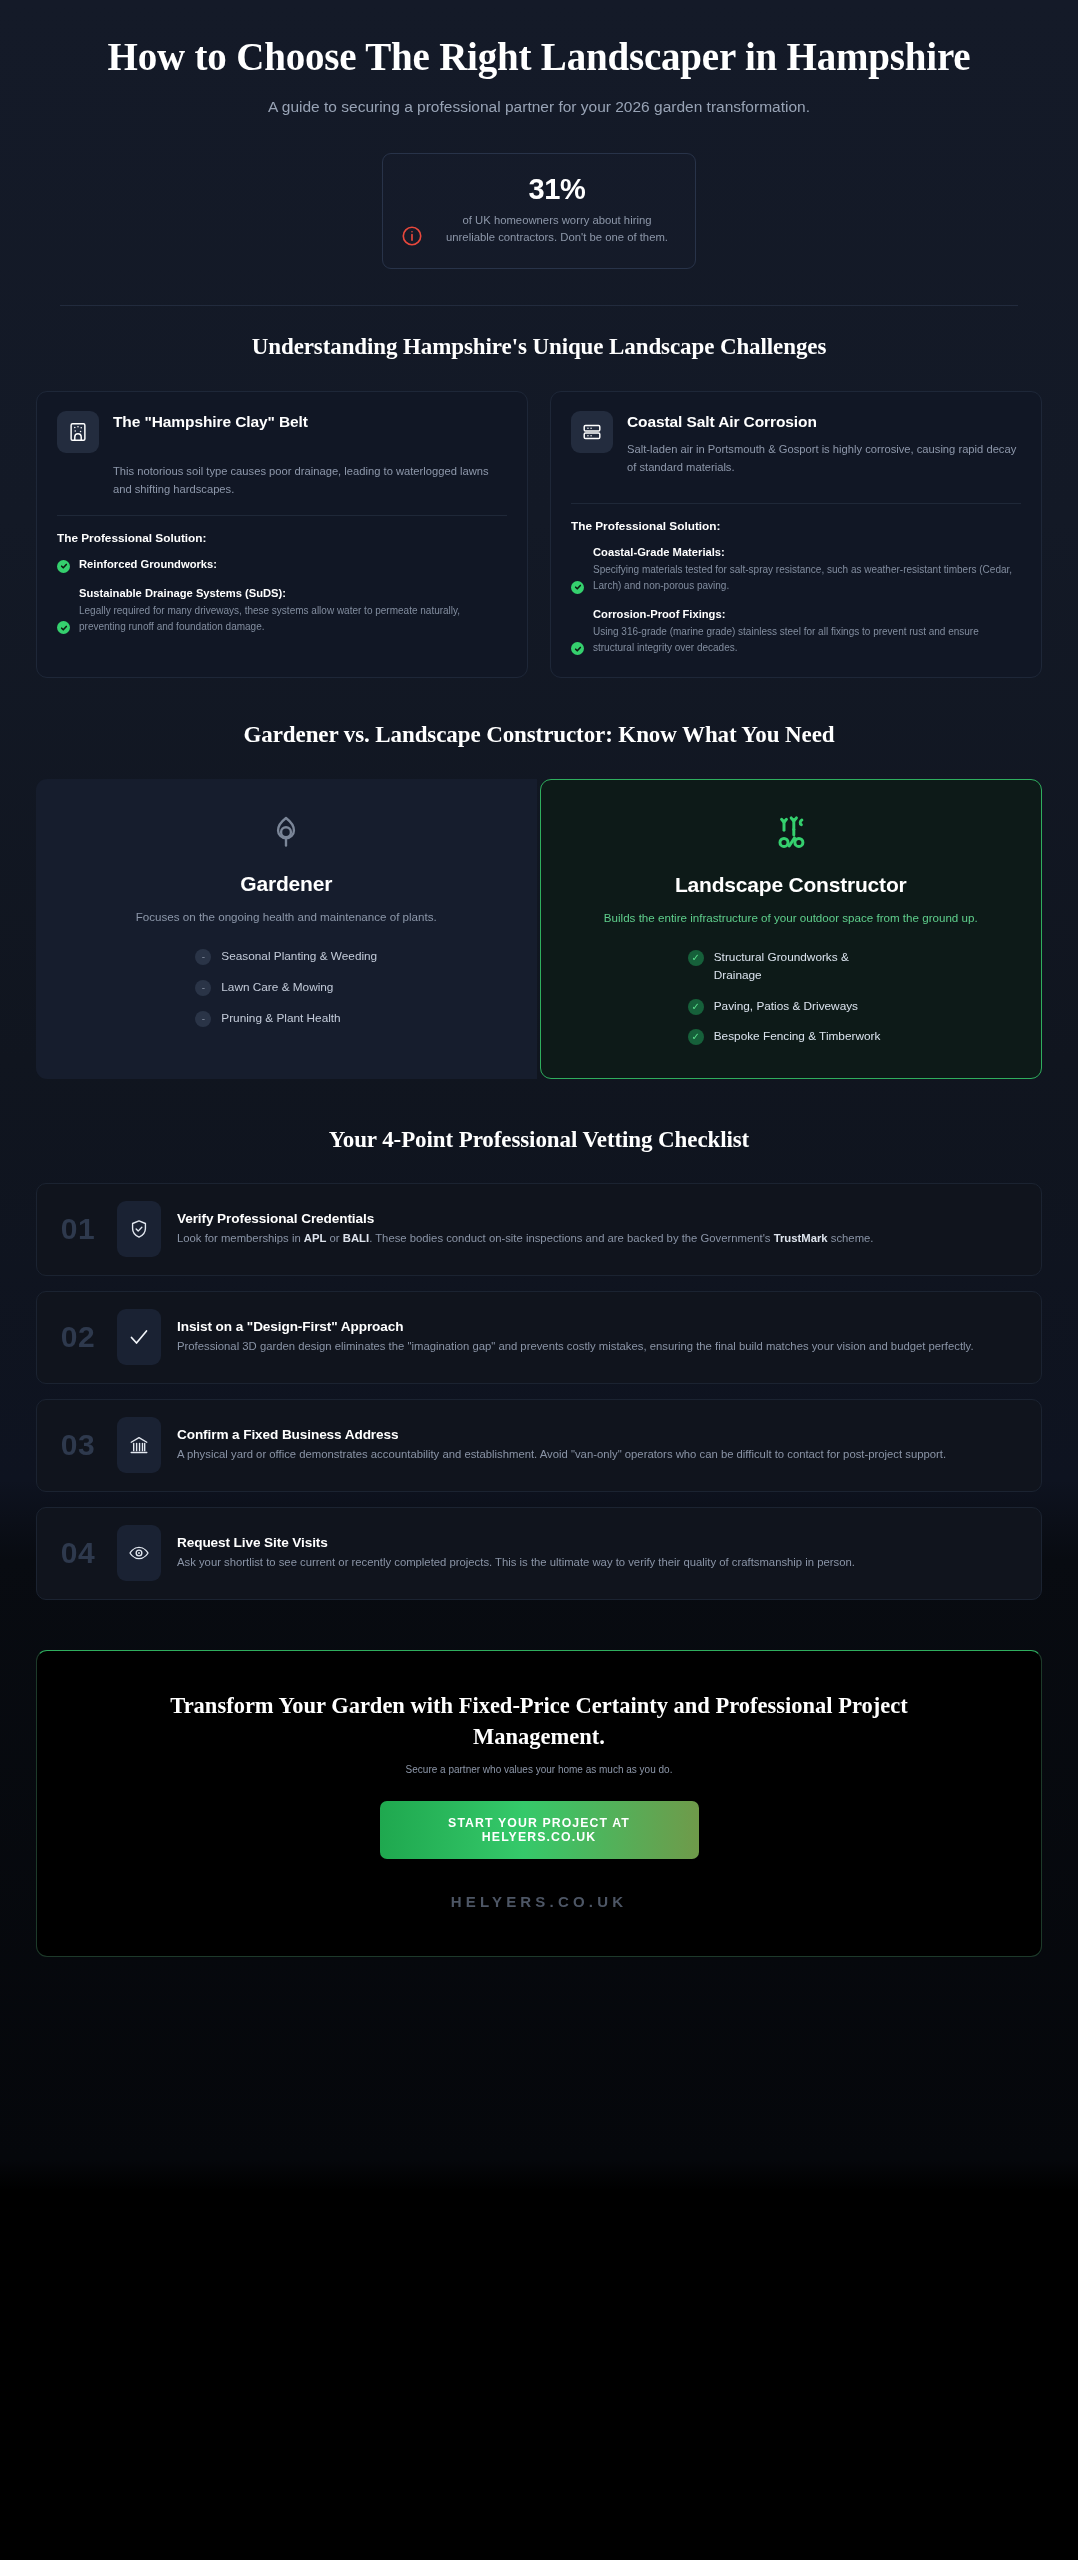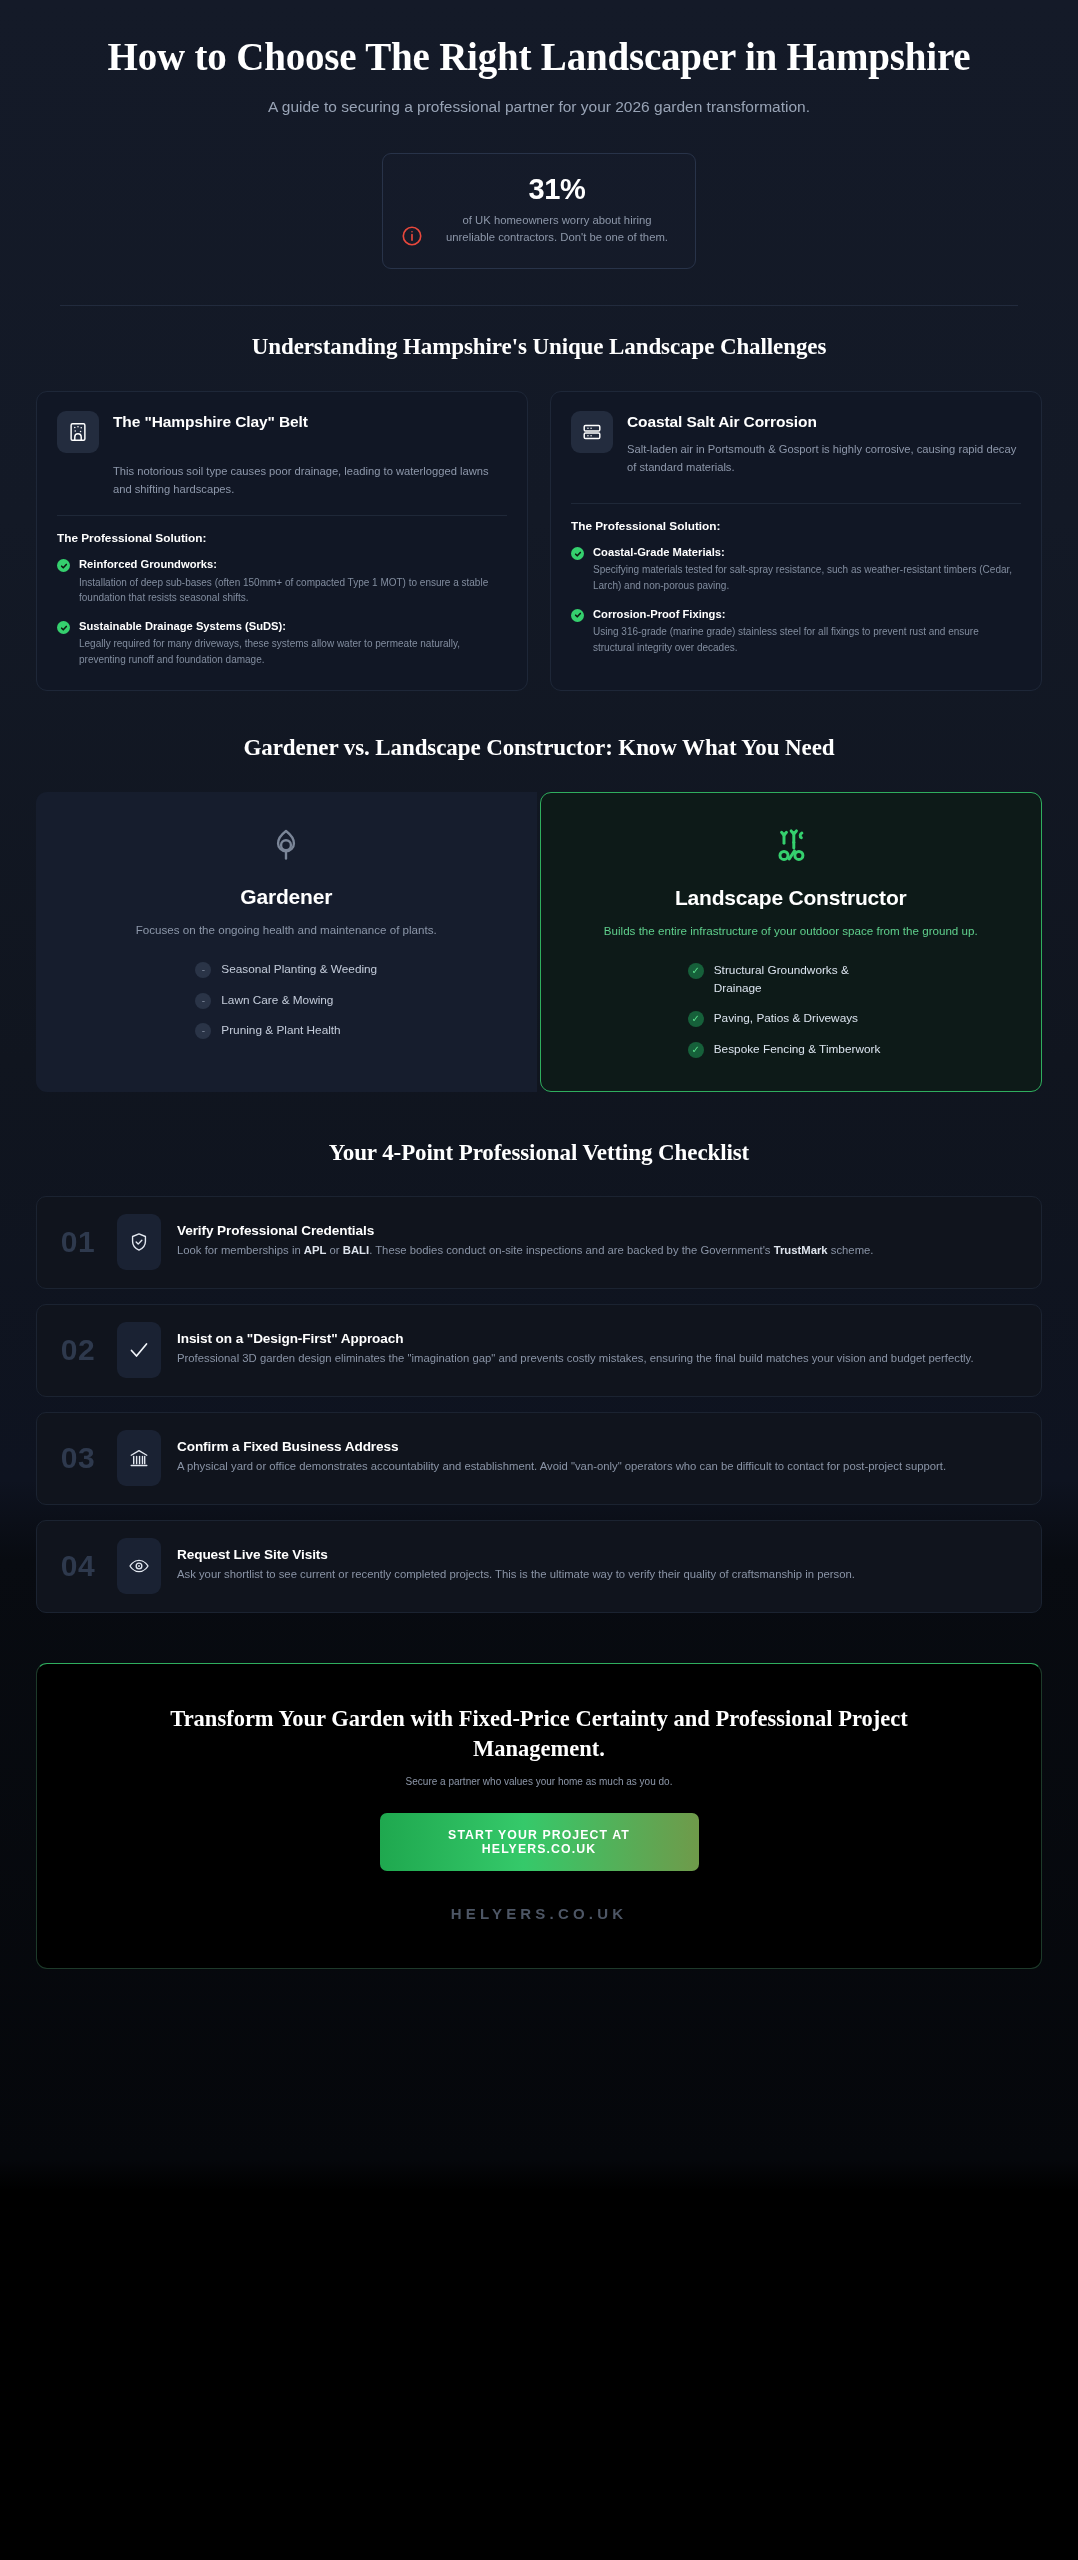--- a/index.html
+++ b/index.html
@@ -178,21 +178,21 @@
     margin-top: 12px;
     list-style: none;
     display: flex;
     flex-direction: column;
     gap: 13px;
   }
 
   .cc-item {
     display: flex;
     gap: 9px;
-    align-items: flex-start;
+    align-items: flex-end;
   }
 
   .check-dot {
     flex: 0 0 auto;
     width: 13px;
     height: 13px;
     border-radius: 50%;
     background: #35d06e;
     display: flex;
     align-items: center;
@@ -474,21 +474,20 @@
         <div class="cc-solution-label">The Professional Solution:</div>
         <ul class="cc-list">
           <li class="cc-item">
             <span class="check-dot">
               <svg width="8" height="8" viewBox="0 0 12 12" fill="none" stroke="#0d1a12" stroke-width="2.4" stroke-linecap="round" stroke-linejoin="round">
                   <path d="M2.5 6.3l2.4 2.4 4.6-5"></path>
                 </svg>
             </span>
             <div class="cc-item-body">
               <div class="cc-item-title">Reinforced Groundworks:</div>
-              <div class="cc-item-text">Installation of deep sub-bases (often 150mm+ of compacted Type 1 MOT) to ensure a stable foundation that resists seasonal shifts.</div>
             </div>
           </li>
           <li class="cc-item">
             <span class="check-dot">
               <svg width="8" height="8" viewBox="0 0 12 12" fill="none" stroke="#0d1a12" stroke-width="2.4" stroke-linecap="round" stroke-linejoin="round">
                   <path d="M2.5 6.3l2.4 2.4 4.6-5"></path>
                 </svg>
             </span>
             <div class="cc-item-body">
               <div class="cc-item-title">Sustainable Drainage Systems (SuDS):</div>

